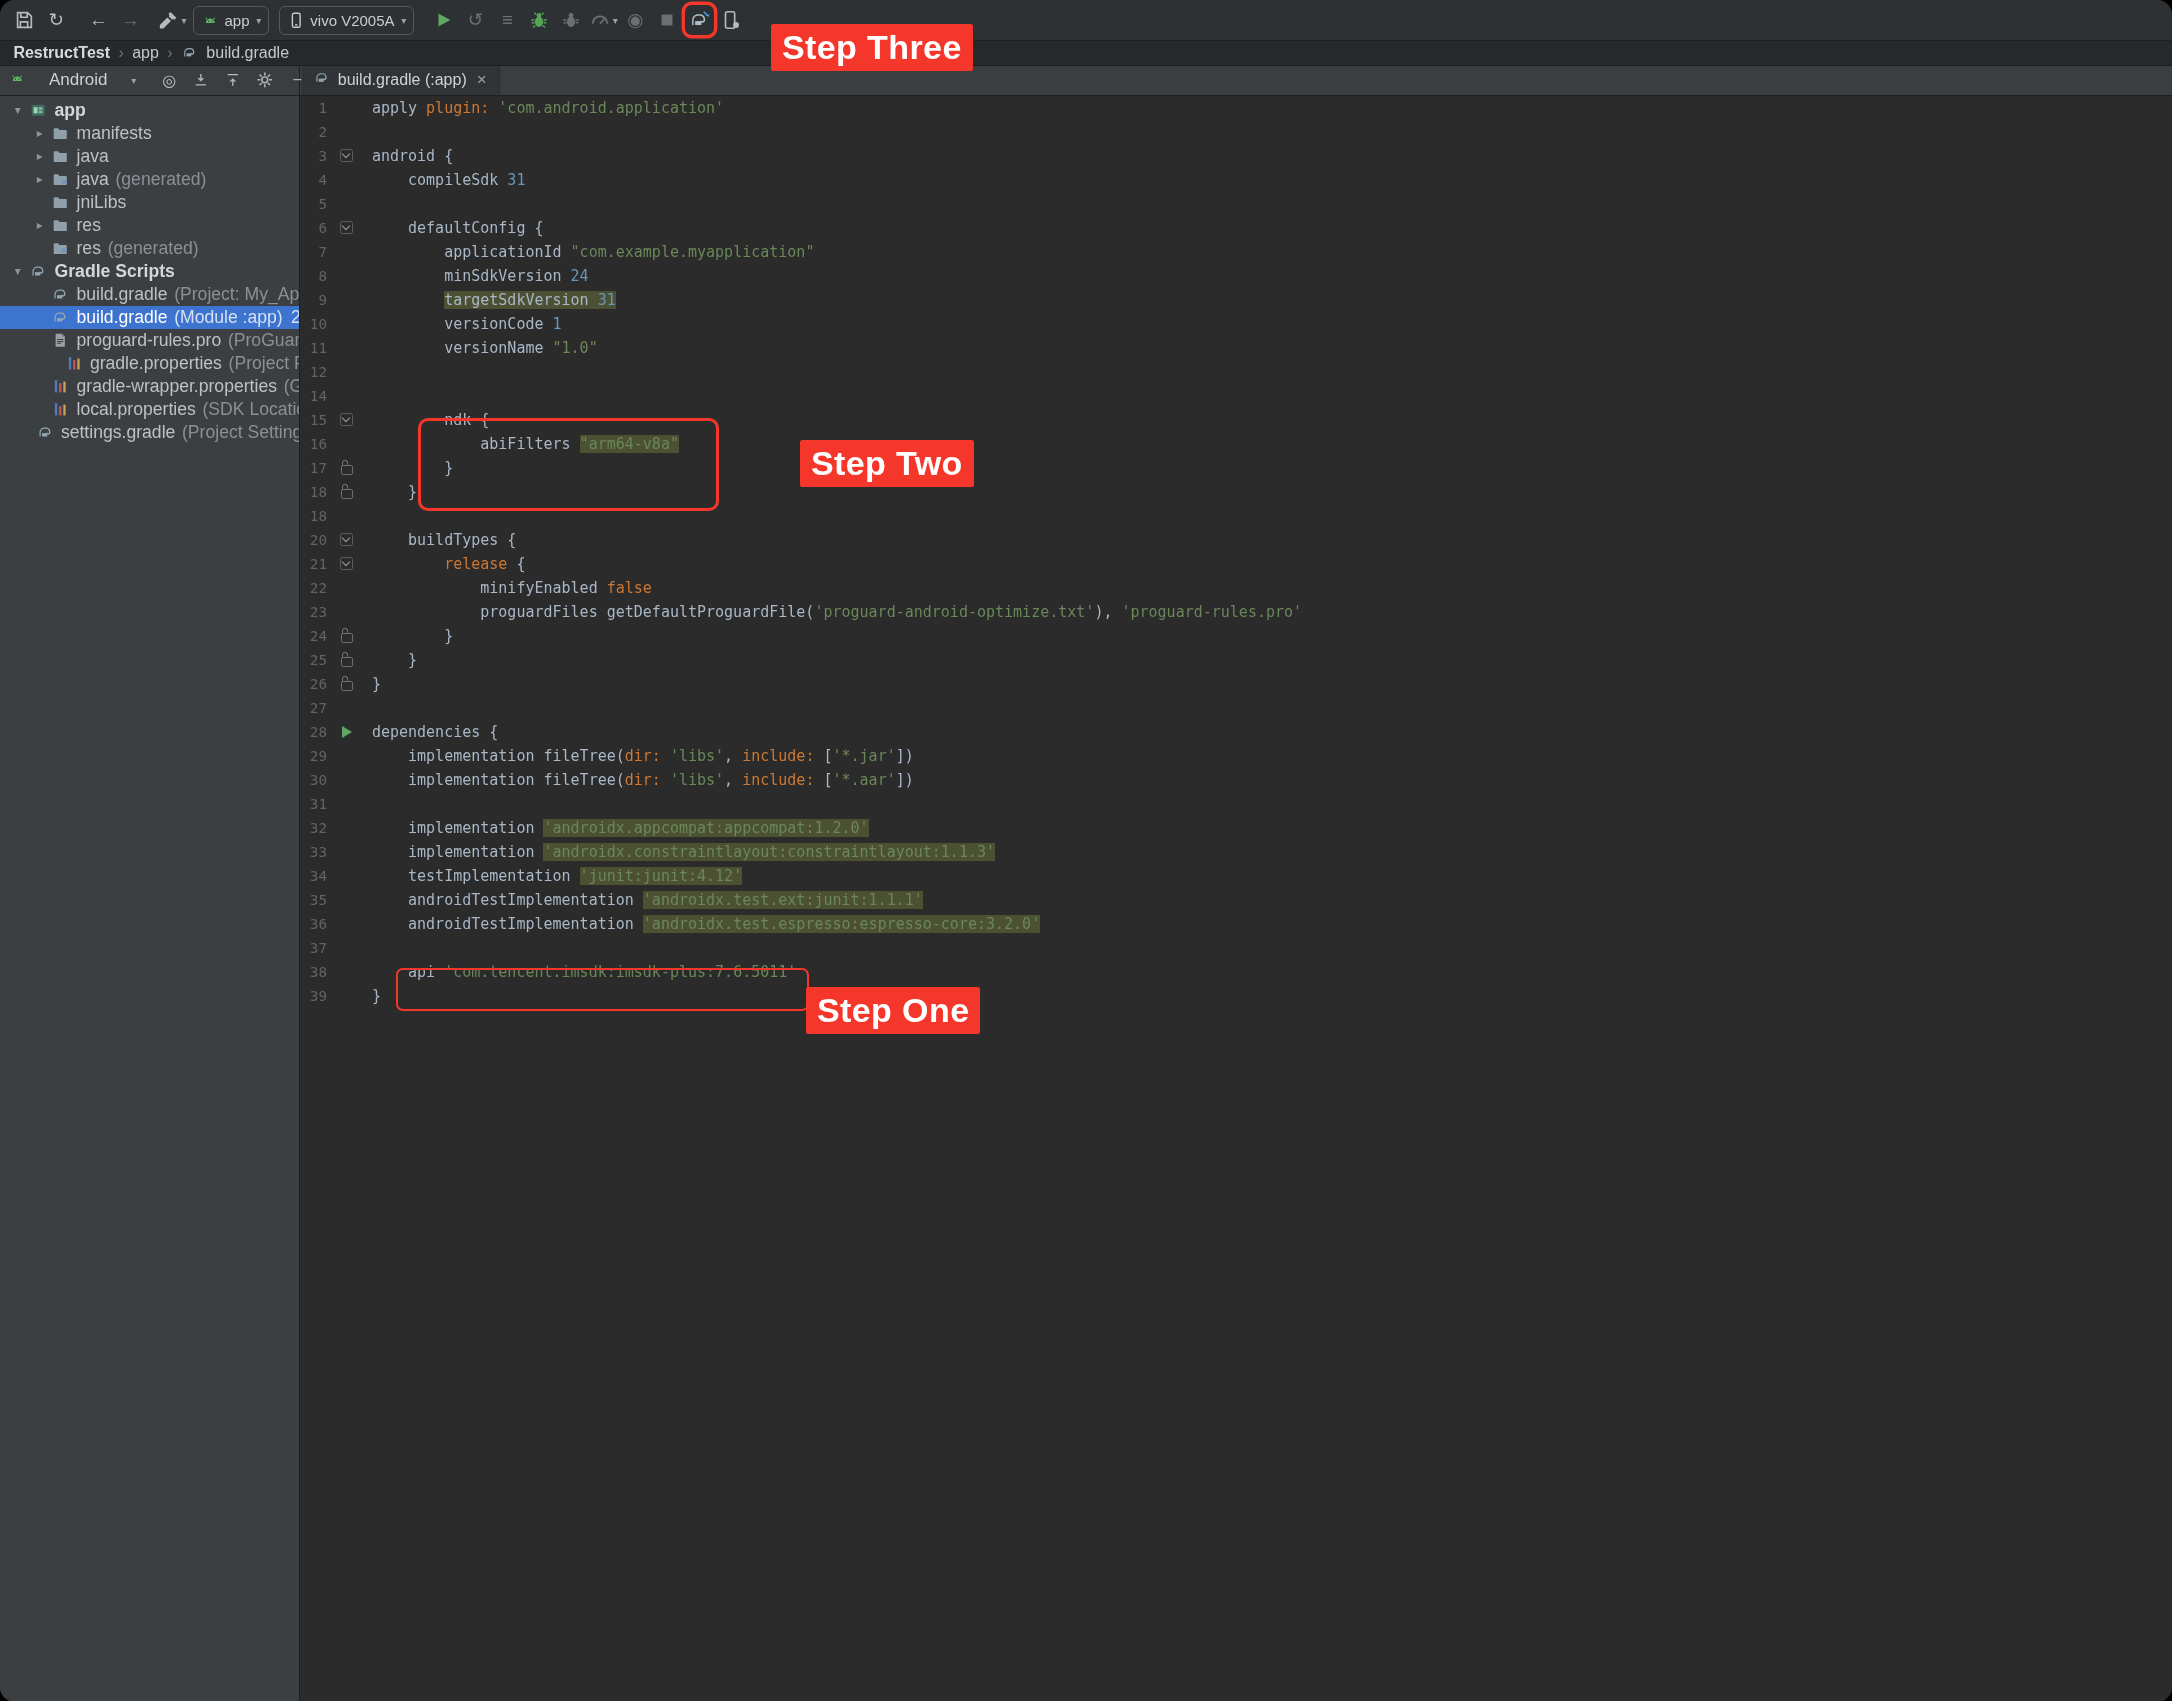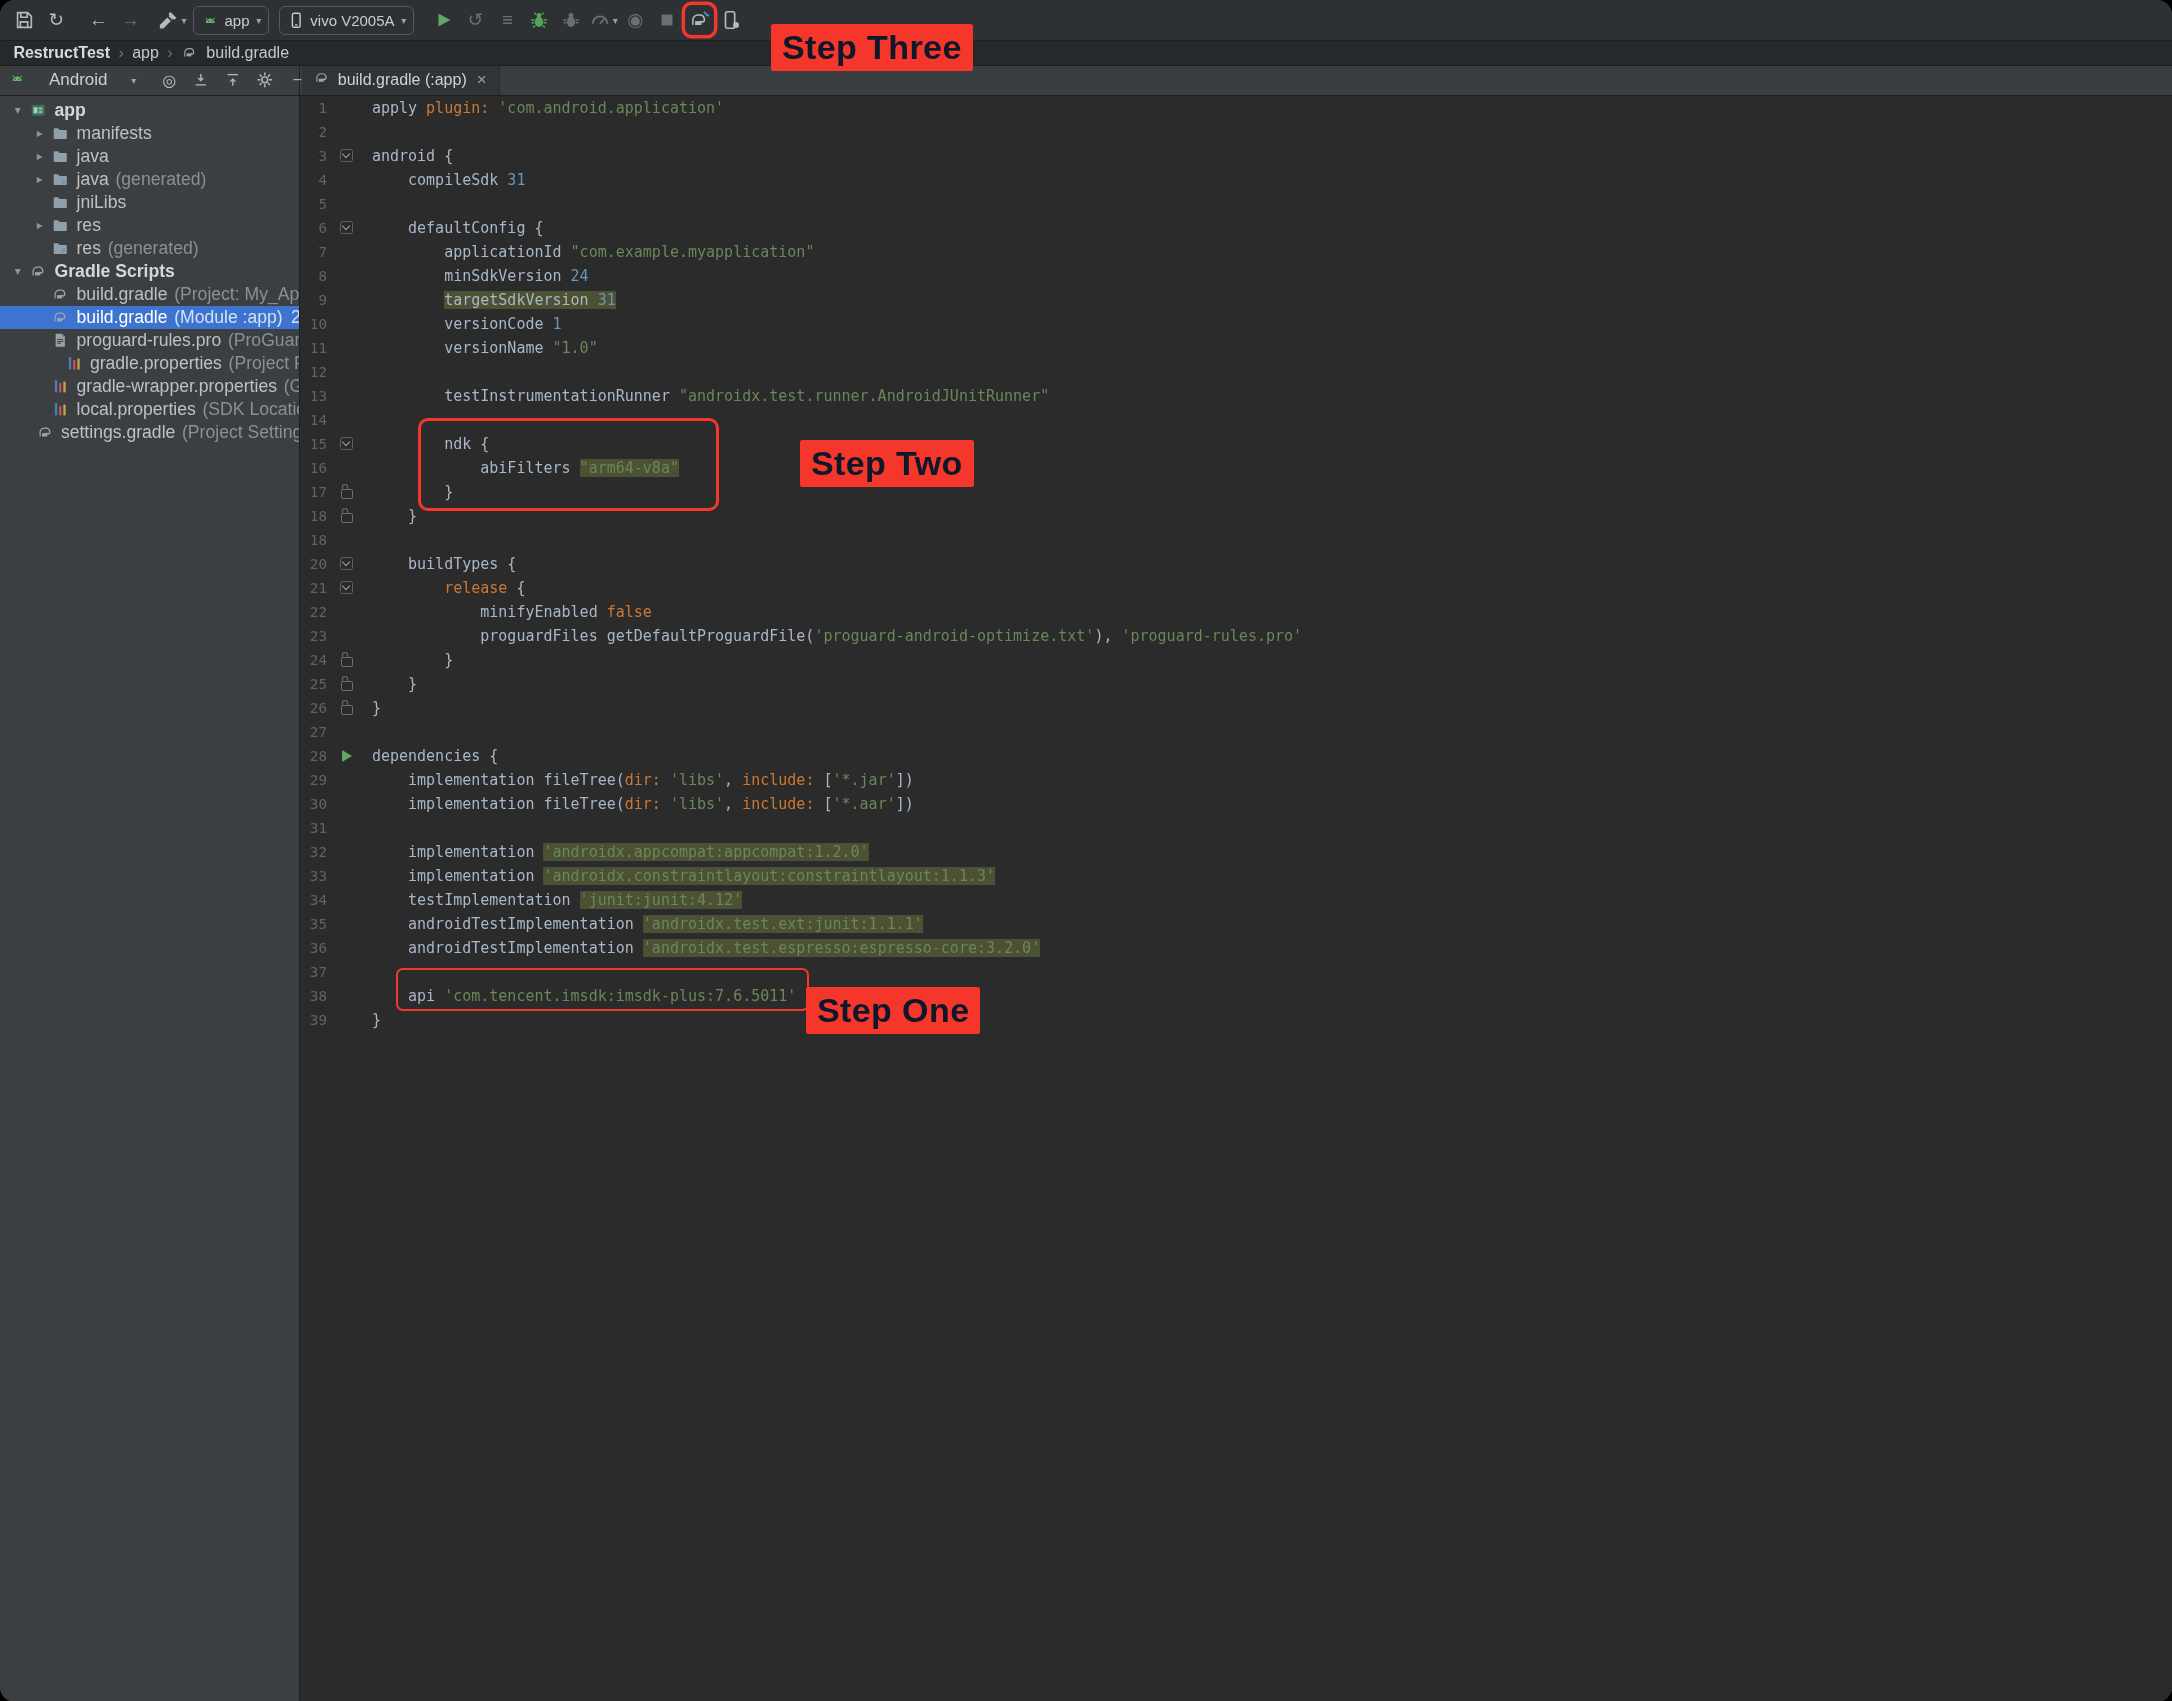--- a/index.html
+++ b/index.html
@@ -93,21 +93,21 @@
   .fold:after{content:"";width:5px;height:5px;border-right:1.7px solid #9aa0a5;border-bottom:1.7px solid #9aa0a5;
         transform:rotate(45deg);margin-top:-3.4px;}
   .lock{width:10px;height:7.6px;border:1.7px solid #6b7074;border-radius:1.7px;position:relative;margin-top:5px;}
   .lock:before{content:"";position:absolute;top:-5.9px;left:0;width:4.2px;height:4.2px;
         border:1.7px solid #6b7074;border-bottom:none;border-radius:3.4px 3.4px 0 0;}
   .runarrow{width:0;height:0;border-left:10px solid #5fa762;border-top:6.3px solid transparent;border-bottom:6.3px solid transparent;}
   
   .anno-box{position:absolute;border:3.4px solid var(--anno);border-radius:10px;z-index:40;pointer-events:none;}
   .anno-box.thin{border-width:2.5px;border-radius:6.7px;}
   .anno-label{
-    position:absolute;background:var(--anno);color:#0f172a;font-weight:bold;font-size:34px;
+    position:absolute;background:var(--anno);color:#ffffff;font-weight:bold;font-size:34px;
     padding:4.2px 11px;z-index:50;letter-spacing:0.4px;border-radius:2.5px;
   }
   #box-step2{left:418px;top:418px;width:295px;height:87px;}
   #box-step1{left:396px;top:968px;width:409px;height:39px;}
   #label-step3{left:771px;top:23.5px;}
   #label-step2{left:800px;top:440px;}
   #label-step1{left:806px;top:987px;}
 </style>
 </head>
 <body>
@@ -528,25 +528,20 @@
           <span class="ln">11</span>
           <span class="gut"></span>
           <span class="code"><span class="c-d">        versionName </span><span class="c-s">"1.0"</span></span>
         </div>
         <div class="code-line">
           <span class="ln">12</span>
           <span class="gut"></span>
           <span class="code"></span>
         </div>
         <div class="code-line">
-          <span class="ln">13</span>
-          <span class="gut"></span>
-          <span class="code"><span class="c-d">        testInstrumentationRunner </span><span class="c-s">"androidx.test.runner.AndroidJUnitRunner"</span></span>
-        </div>
-        <div class="code-line">
           <span class="ln">14</span>
           <span class="gut"></span>
           <span class="code"></span>
         </div>
         <div class="code-line">
           <span class="ln">15</span>
           <span class="gut">
             <span class="fold"></span>
           </span>
           <span class="code"><span class="c-d">        ndk {</span></span>

